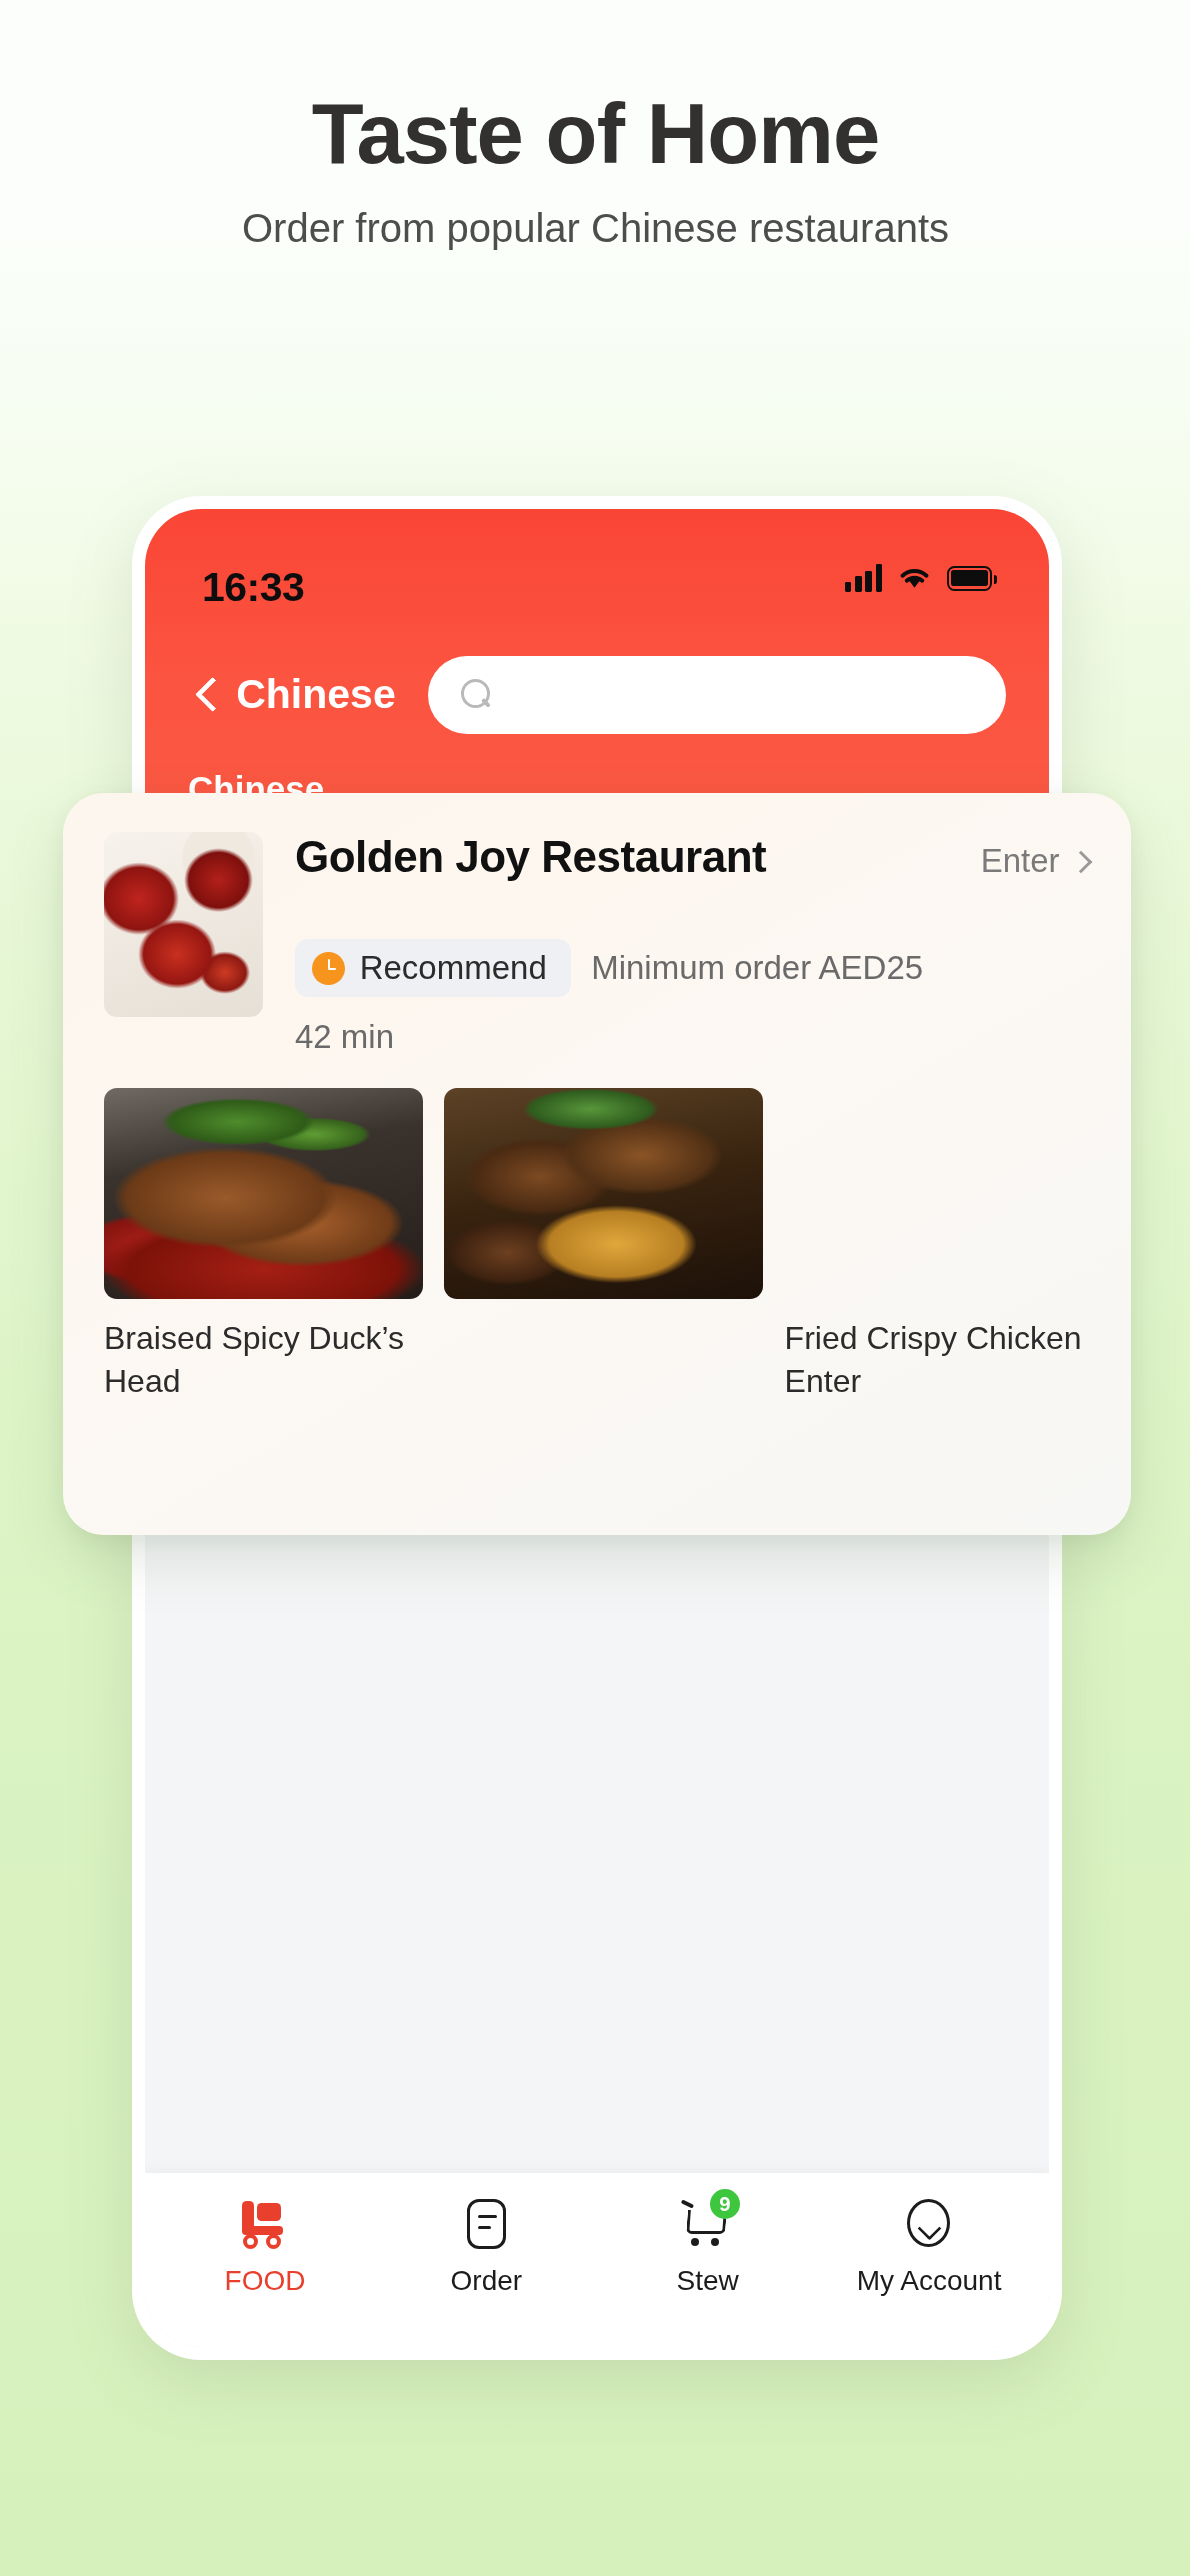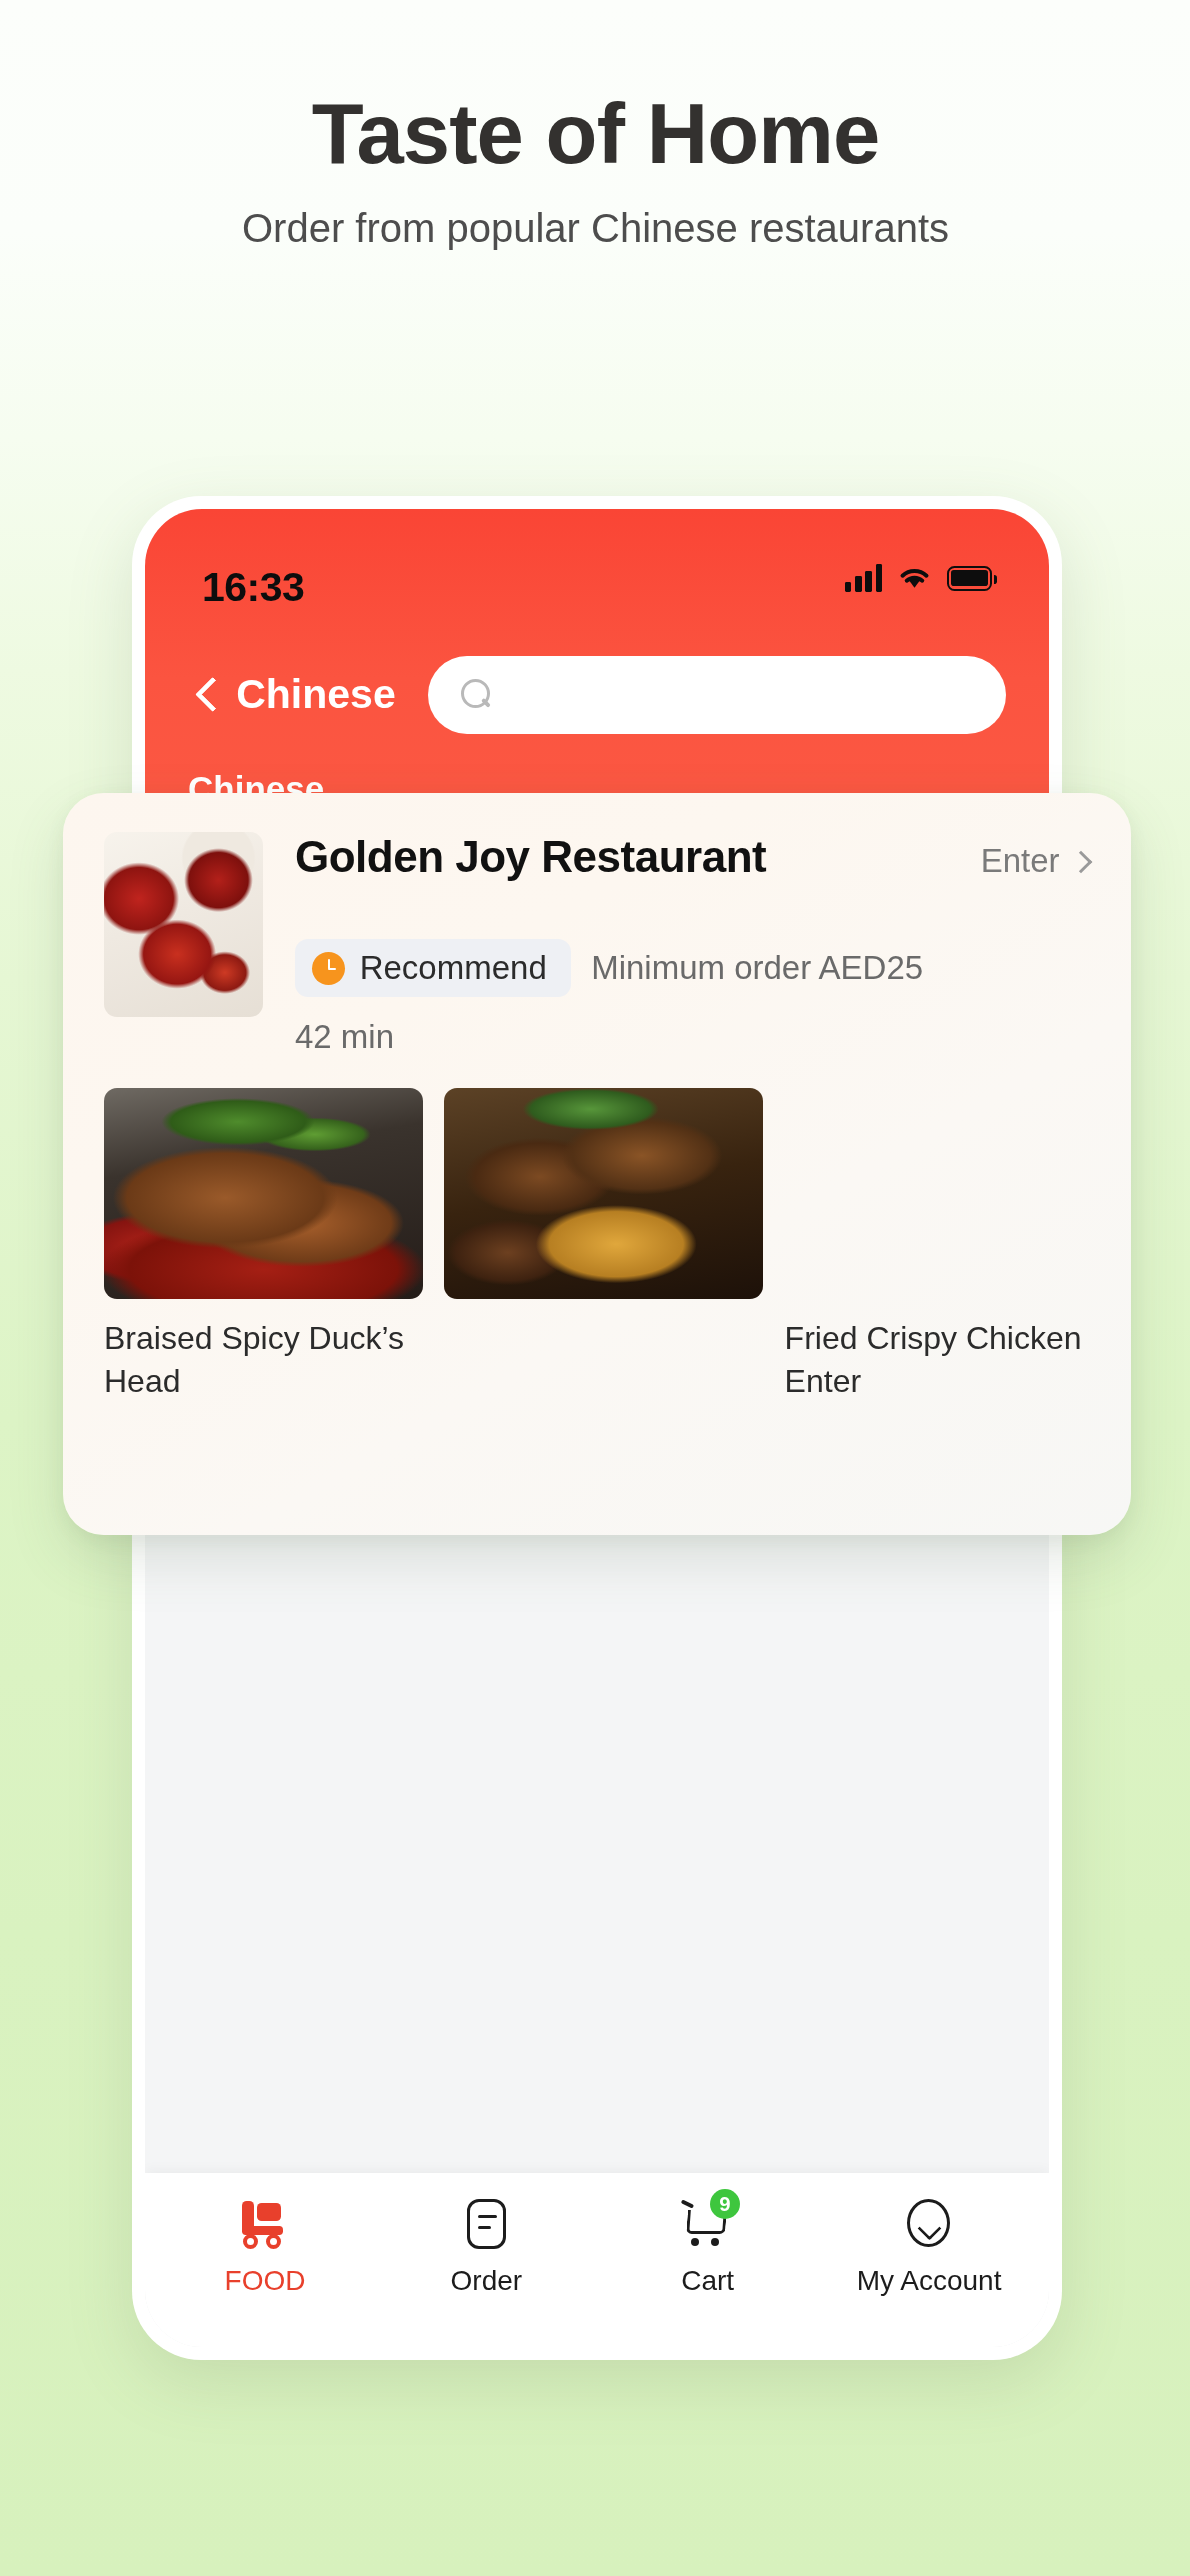--- a/index.html
+++ b/index.html
@@ -449,21 +449,21 @@
         <div class="tab">
           <div class="tab-icon">
             <div class="cartic">
               <div class="handle"></div>
                 <div class="basket"></div>
               <div class="cw1"></div>
                 <div class="cw2"></div>
             </div>
             <span class="cart-badge">9</span>
           </div>
-          <div class="tab-label">Cart</div>
+          <div class="tab-label">Stew</div>
         </div>
         <div class="tab">
           <div class="tab-icon">
             <div class="acctic"></div>
           </div>
           <div class="tab-label">My Account</div>
         </div>
       </div>
 
     </div>

